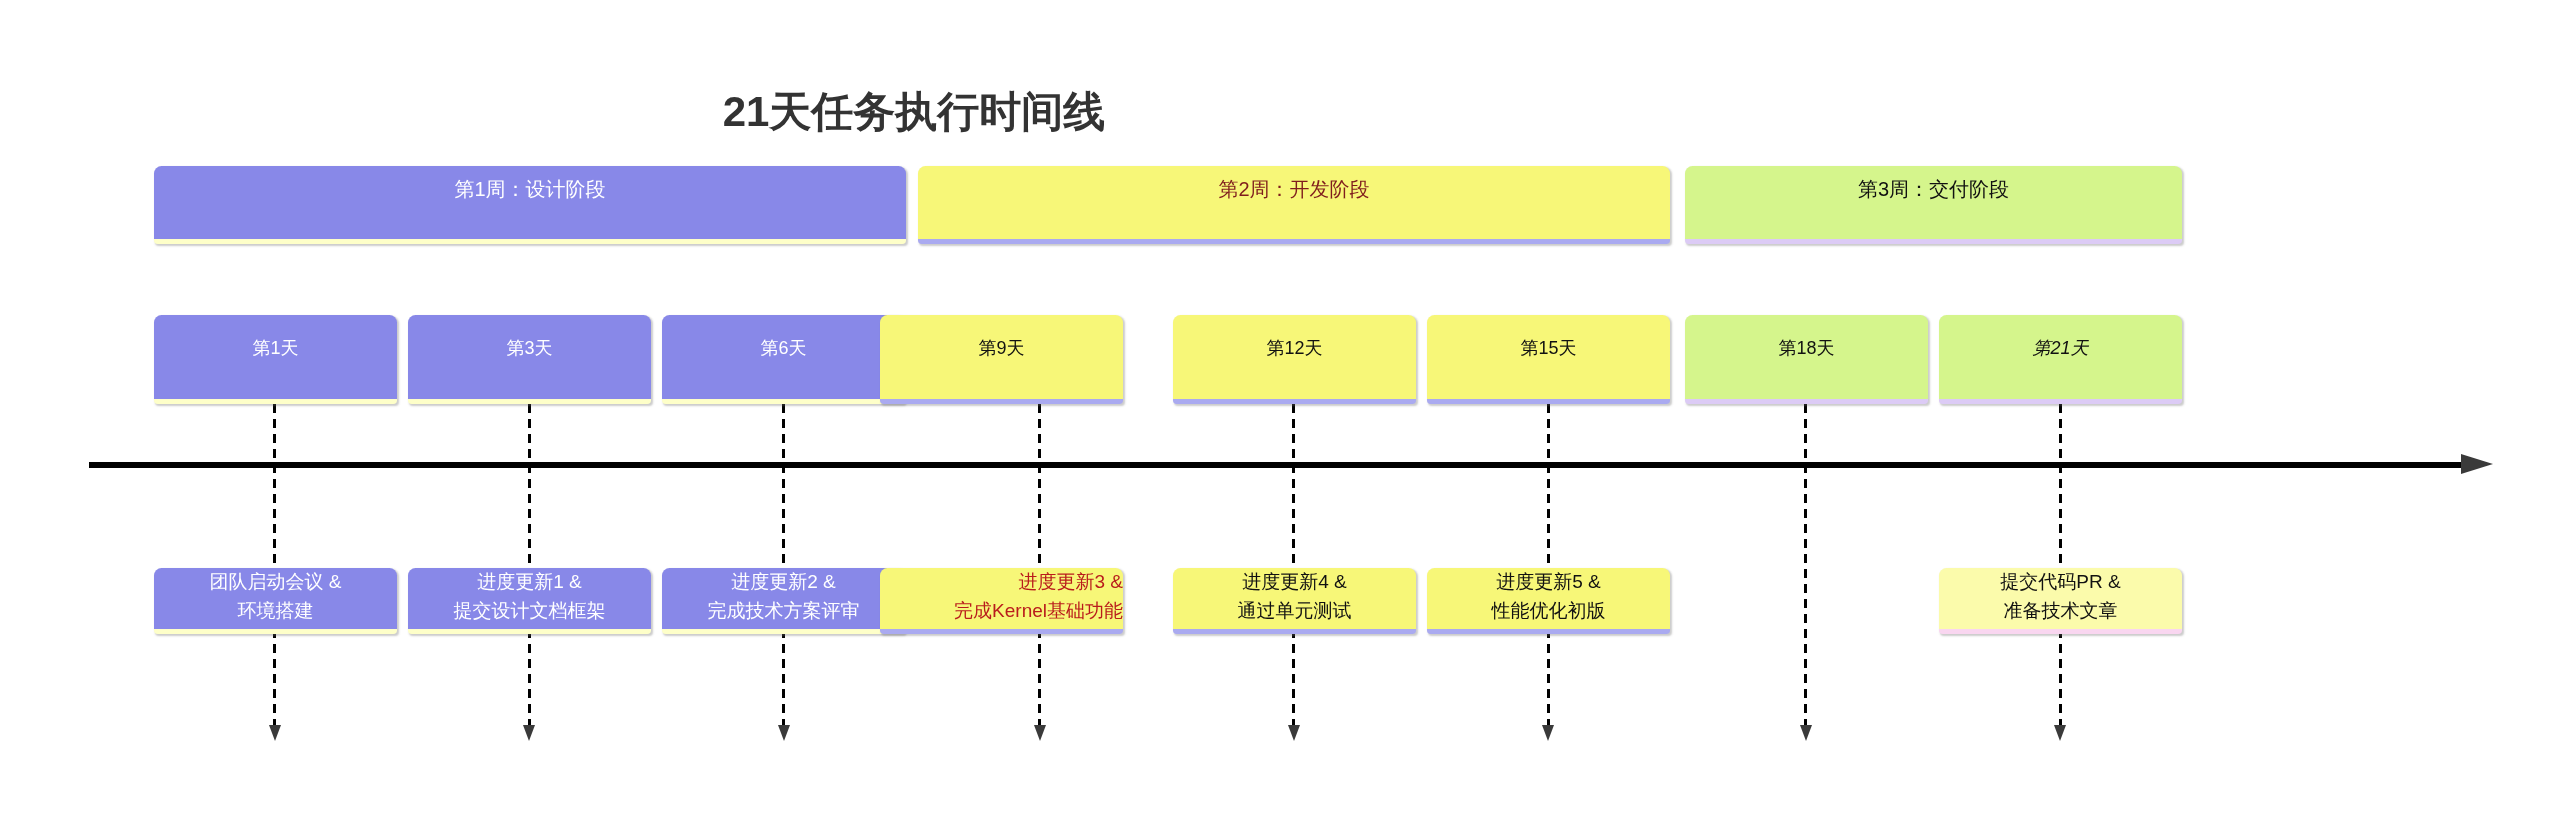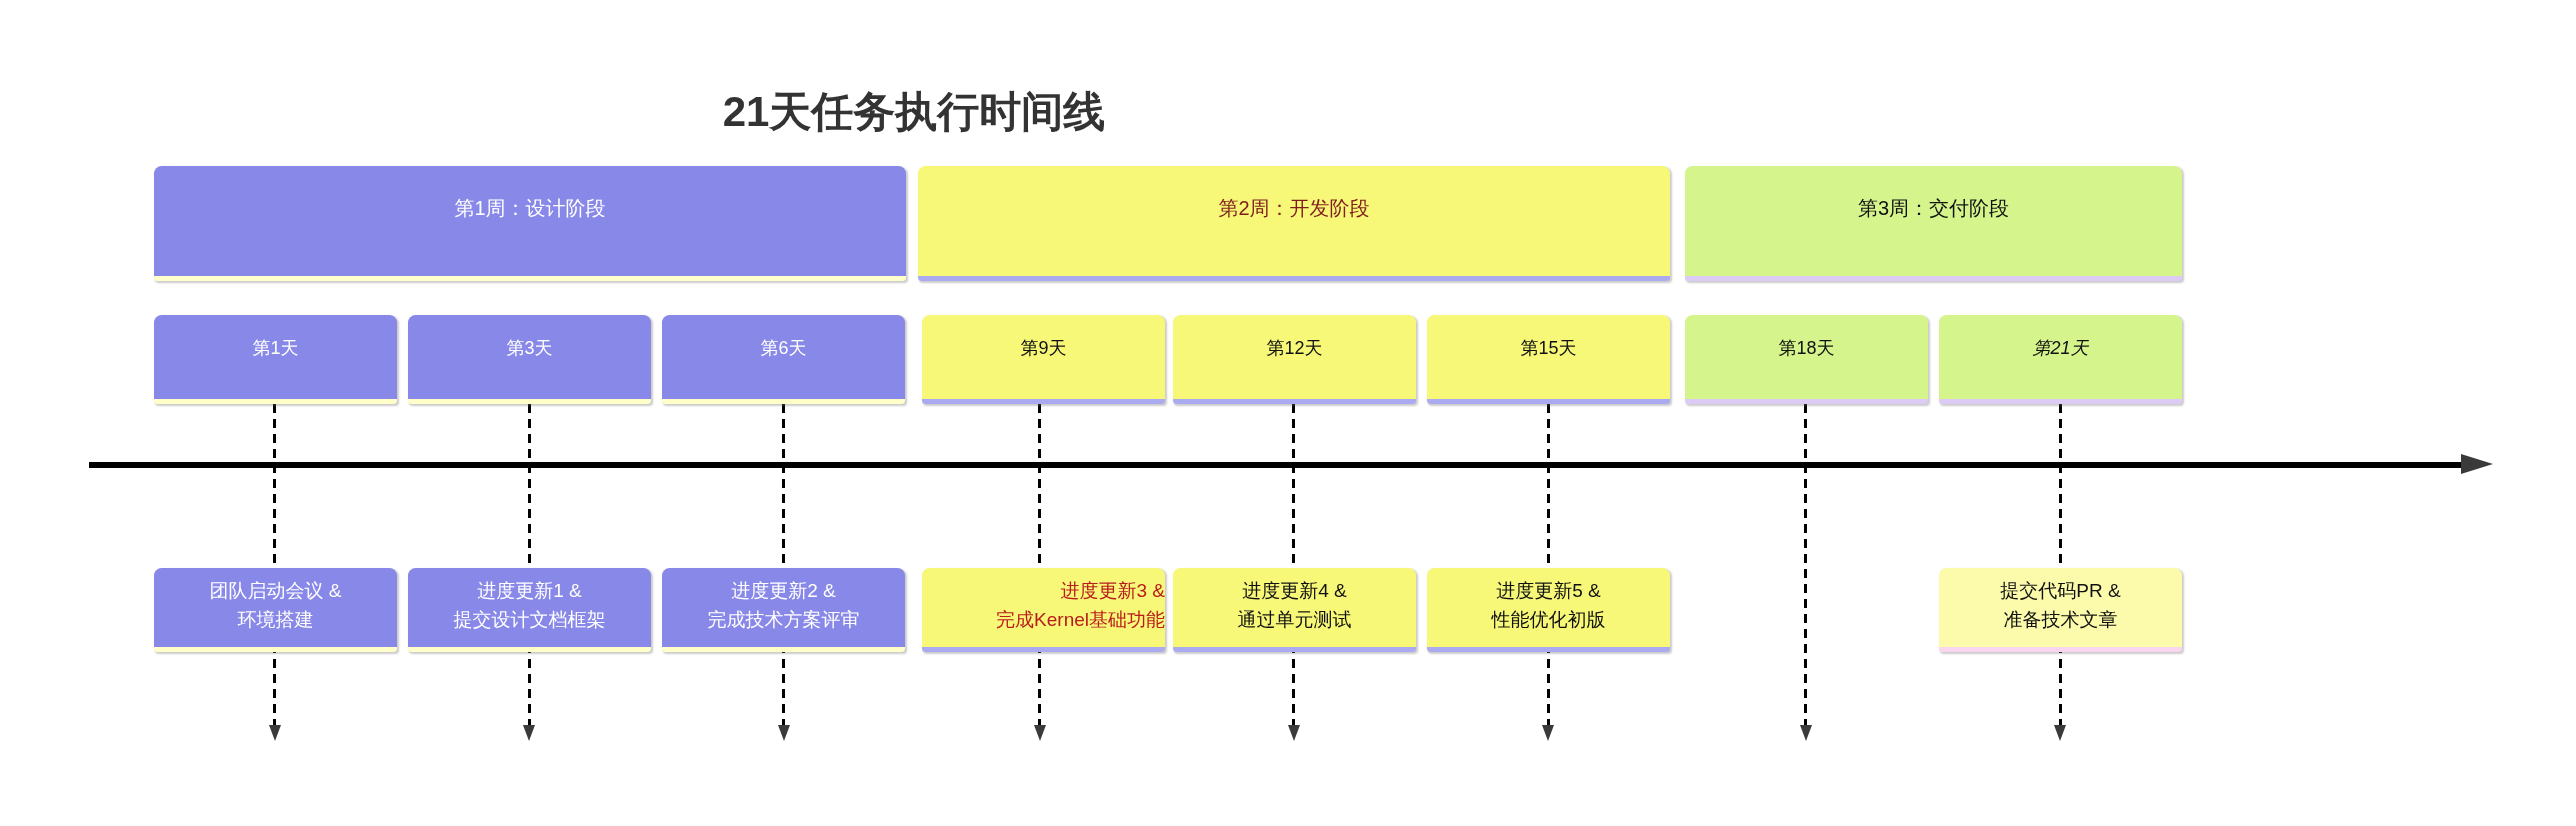--- a/index.html
+++ b/index.html
@@ -7,29 +7,29 @@
        font-family:"Liberation Sans","DejaVu Sans",sans-serif;}
   .stage{position:absolute;left:0;top:0;width:2576px;height:827px;background:#ffffff;}
 
   .title{position:absolute;top:91px;left:914px;transform:translateX(-50%);
          font-size:42px;font-weight:700;line-height:1;white-space:nowrap;}
 
   .box{position:absolute;box-sizing:border-box;display:flex;flex-direction:column;
        align-items:center;justify-content:center;text-align:center;
        border-radius:7.6px 7.6px 3.8px 3.8px;z-index:3;
        box-shadow:1.3px 1.9px 1.9px rgba(110,110,110,0.35);}
-  .sec{top:166px;height:115px;font-size:20px;padding-bottom:26px;}
+  .sec{top:166px;height:78px;font-size:20px;padding-bottom:26px;}
   .day{top:315px;height:89px;font-size:18px;padding-bottom:19px;}
-  .task{top:568px;height:84px;font-size:19px;line-height:29px;padding-bottom:5px;}
+  .task{top:568px;height:66px;font-size:19px;line-height:29px;padding-bottom:5px;}
 
   .s1{left:154px;width:752px}
   .s2{left:918px;width:752px}
   .s3{left:1685px;width:497px}
   .w383{width:243px}
-  .c1{left:154px}.c2{left:408px}.c3{left:662px}.c4{left:922px}
+  .c1{left:154px}.c2{left:408px}.c3{left:662px}.c4{left:880px}
   .c5{left:1173px}.c6{left:1427px}.c7{left:1685px}.c8{left:1939px}
 
   .dash{position:absolute;top:404px;width:3.2px;height:321px;z-index:1;
         background:repeating-linear-gradient(to bottom,#000000 0 9px,transparent 9px 15px);}
   .d1{left:273px}.d2{left:528px}.d3{left:782px}.d4{left:1038px}
   .d5{left:1292px}.d6{left:1547px}.d7{left:1804px}.d8{left:2059px}
 
   .darrow{position:absolute;top:725px;width:0;height:0;z-index:1;
           border-left:6.3px solid transparent;border-right:6.3px solid transparent;
           border-top:16.5px solid #3d3d3d;}

